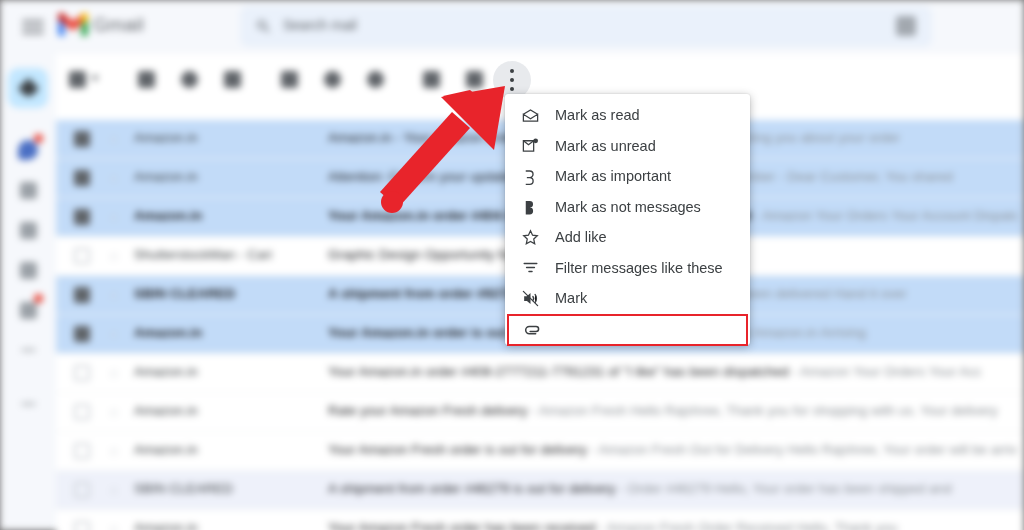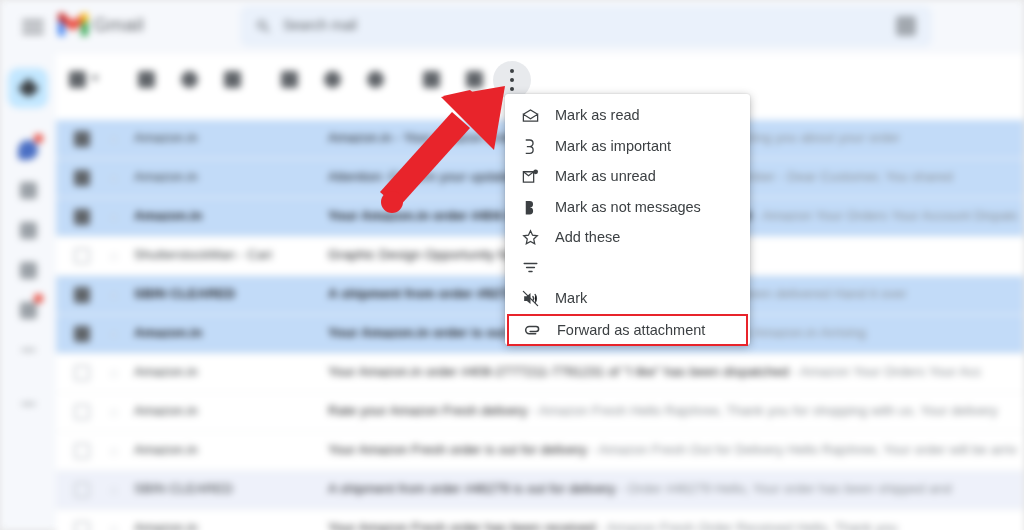--- a/index.html
+++ b/index.html
@@ -5,21 +5,21 @@
   * { box-sizing: border-box; margin: 0; padding: 0; }
   html, body {
     width: 1024px; height: 530px;
     overflow: hidden;
     background: #ffffff;
     font-family: "Liberation Sans", sans-serif;
   }
   #app {
     position: relative;
     width: 1024px; height: 530px;
-    background: #e5e5e5;
+    background: #737373;
     overflow: hidden;
   }
 
   
   #blurred {
     position: absolute; inset: 0;
     filter: blur(3.6px);
     -webkit-filter: blur(3.6px);
   }
 
@@ -393,82 +393,82 @@
         <span class="mi-icon">
           <svg viewBox="0 0 24 24" width="19" height="19">
             <path fill="none" stroke="#3c4043" stroke-width="1.6" d="M3 10.5v8.5h18v-8.5l-9 5.5-9-5.5zM3 10.5L12 5l9 5.5"></path>
           </svg>
         </span>
         <span class="mi-label">Mark as read</span>
       </div>
       <div class="menu-item">
         <span class="mi-icon">
           <svg viewBox="0 0 24 24" width="19" height="19">
-            <path fill="none" stroke="#3c4043" stroke-width="1.7" d="M6 5h5a4.2 4.2 0 010 8.4H7.4 11a4.3 4.3 0 010 8.6H6"></path>
-          </svg>
-        </span>
-        <span class="mi-label">Mark as important</span>
-      </div>
-      <div class="menu-item">
-        <span class="mi-icon">
-          <svg viewBox="0 0 24 24" width="19" height="19">
             <path fill="none" stroke="#3c4043" stroke-width="1.6" d="M3 6h13v13H3z"></path>
             <path fill="none" stroke="#3c4043" stroke-width="1.6" d="M3 6l6.5 5L16 6"></path>
             <circle cx="18.5" cy="6" r="3" fill="#3c4043"></circle>
           </svg>
         </span>
         <span class="mi-label">Mark as unread</span>
       </div>
       <div class="menu-item">
         <span class="mi-icon">
           <svg viewBox="0 0 24 24" width="19" height="19">
+            <path fill="none" stroke="#3c4043" stroke-width="1.7" d="M6 5h5a4.2 4.2 0 010 8.4H7.4 11a4.3 4.3 0 010 8.6H6"></path>
+          </svg>
+        </span>
+        <span class="mi-label">Mark as important</span>
+      </div>
+      <div class="menu-item">
+        <span class="mi-icon">
+          <svg viewBox="0 0 24 24" width="19" height="19">
             <path fill="#3c4043" d="M6 5h5a4.2 4.2 0 010 8.4H7.4 11a4.3 4.3 0 010 8.6H6z"></path>
           </svg>
         </span>
         <span class="mi-label">Mark as not messages</span>
       </div>
       <div class="menu-item">
         <span class="mi-icon">
           <svg viewBox="0 0 24 24" width="19" height="19">
             <path fill="none" stroke="#3c4043" stroke-width="1.6" d="M12 3.5l2.6 5.6 6 .7-4.5 4.2 1.2 6-5.3-3-5.3 3 1.2-6L3.4 9.8l6-.7z"></path>
           </svg>
         </span>
-        <span class="mi-label">Add these</span>
+        <span class="mi-label">Add like</span>
       </div>
       <div class="menu-item">
         <span class="mi-icon">
           <svg viewBox="0 0 24 24" width="19" height="19">
             <g stroke="#3c4043" stroke-width="1.7" stroke-linecap="round">
               <path d="M4 7h16"></path>
               <path d="M7 12h10"></path>
               <path d="M10 17h4"></path>
             </g>
           </svg>
         </span>
+        <span class="mi-label">Filter messages like these</span>
       </div>
       <div class="menu-item">
         <span class="mi-icon">
           <svg viewBox="0 0 24 24" width="19" height="19">
             <path fill="#3c4043" d="M4 9v6h3.5L12 19V5L7.5 9H4z"></path>
             <g stroke="#3c4043" stroke-width="1.6" stroke-linecap="round">
               <path d="M15 9.5c1.2 1.3 1.2 3.7 0 5"></path>
               <path d="M17.8 7c2.3 2.5 2.3 7.5 0 10"></path>
               <path d="M3 3l18 18"></path>
             </g>
           </svg>
         </span>
         <span class="mi-label">Mark</span>
       </div>
       <div class="menu-item highlighted">
         <span class="mi-icon">
           <svg viewBox="0 0 24 24" width="19" height="19">
             <path fill="none" stroke="#3c4043" stroke-width="1.9" stroke-linecap="round" d="M9 14.5h7.5a3.2 3.2 0 000-6.4H8a4.6 4.6 0 000 9.2h8"></path>
           </svg>
         </span>
-        <span class="mi-label">Forward as attachment</span>
       </div>
     </div>
 
   <svg class="arrow-layer" viewBox="0 0 1024 530">
     <g fill="#e8242b">
       <path d="M398 208 L470 128 L452 112 L380 192 Z"></path>
       <circle cx="392" cy="202" r="11"></circle>
       <path d="M505 86 L441 97 L494 150 Z"></path>
       <path d="M443 96 L466 121 L486 103 L470 90 Z"></path>
     </g>

